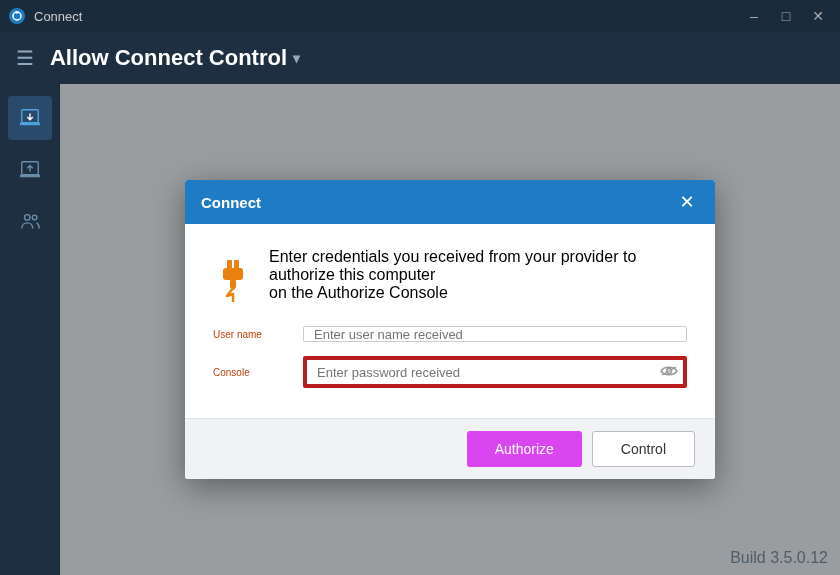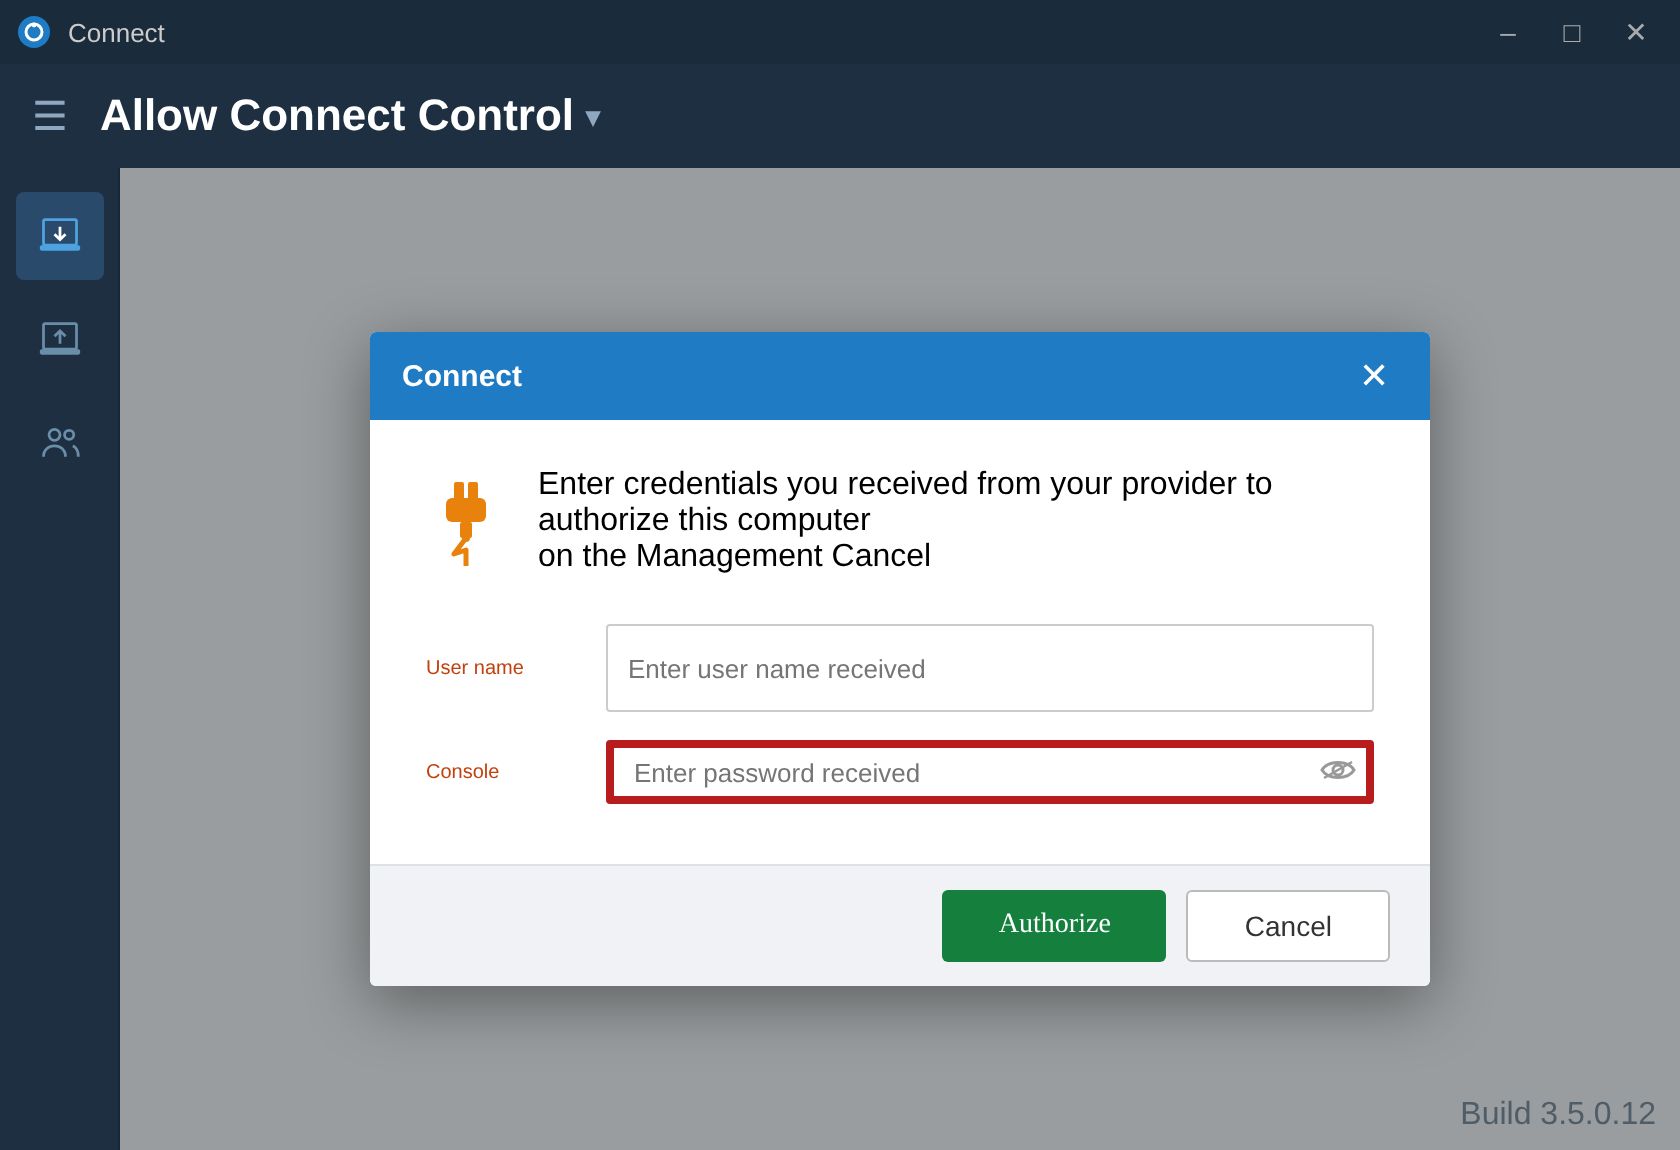--- a/index.html
+++ b/index.html
@@ -173,39 +173,39 @@
       justify-content: center;
       border-radius: 2px;
     }
 
     .dialog-body {
       padding: 24px 28px 16px 28px;
       background: #fff;
     }
     .dialog-info-row {
       display: flex;
-      align-items: center;
+      align-items: flex-end;
       gap: 16px;
       margin-bottom: 24px;
     }
 
     .form-row {
       display: flex;
       align-items: center;
       margin-bottom: 14px;
     }
     .form-label {
       width: 90px;
       font-size: 10px;
       color: #c2410c;
       flex-shrink: 0;
     }
     .form-input {
       flex: 1;
-      height: 44px;
+      height: 16px;
       border: 1px solid #ccc;
       border-radius: 2px;
       padding: 0 10px;
       font-size: 13px;
       color: #999;
       outline: none;
     }
     .password-wrapper {
       flex: 1;
       position: relative;
@@ -241,23 +241,22 @@
     .btn {
       height: 36px;
       padding: 0 28px;
       border-radius: 3px;
       font-size: 14px;
       font-weight: 500;
       cursor: pointer;
       border: none;
     }
     .btn-primary {
-      background: #15803d;
+      background: #d946ef;
       color: white;
-      font-family: Liberation Serif, serif;
     }
     .btn-secondary {
       background: #fff;
       color: #333;
       border: 1px solid #bbb;
     }
 
     
     .plug-svg {
       width: 40px;
@@ -339,21 +338,21 @@
               <rect x="14" y="2" width="5" height="10" rx="1" fill="#e8820c"></rect>
               <rect x="21" y="2" width="5" height="10" rx="1" fill="#e8820c"></rect>
               <rect x="10" y="10" width="20" height="12" rx="3" fill="#e8820c"></rect>
               <rect x="17" y="22" width="6" height="8" rx="1" fill="#e8820c"></rect>
               <path d="M20 30 L14 38 L20 36 L20 44" stroke="#e8820c" stroke-width="2.5" fill="none" stroke-linejoin="round"></path>
               <circle cx="20" cy="30" r="2" fill="#e8820c"></circle>
             </svg>
             <div>
               <span>Enter credentials you received from your provider to authorize this computer</span>
               <br>
-              <span>on the Management Cancel</span>
+              <span>on the Authorize Console</span>
             </div>
           </div>
 
           <div class="form-row">
             <label class="form-label">User name</label>
             <input class="form-input" type="text" placeholder="Enter user name received" style="">
           </div>
 
           <div class="form-row">
             <label class="form-label">Console</label>
@@ -366,20 +365,20 @@
                   <circle cx="10" cy="7" r="2.5" stroke="#999" stroke-width="1.5" fill="none"></circle>
                   <path d="M3 11 L17 3" stroke="#999" stroke-width="1.2"></path>
                 </svg>
               </span>
             </div>
           </div>
         </div>
 
         <div class="dialog-footer">
           <button class="btn btn-primary">Authorize</button>
-          <button class="btn btn-secondary">Cancel</button>
+          <button class="btn btn-secondary">Control</button>
         </div>
 
       </div>
     </div>
 
   </div>
 </div>
 
 </body></html>

